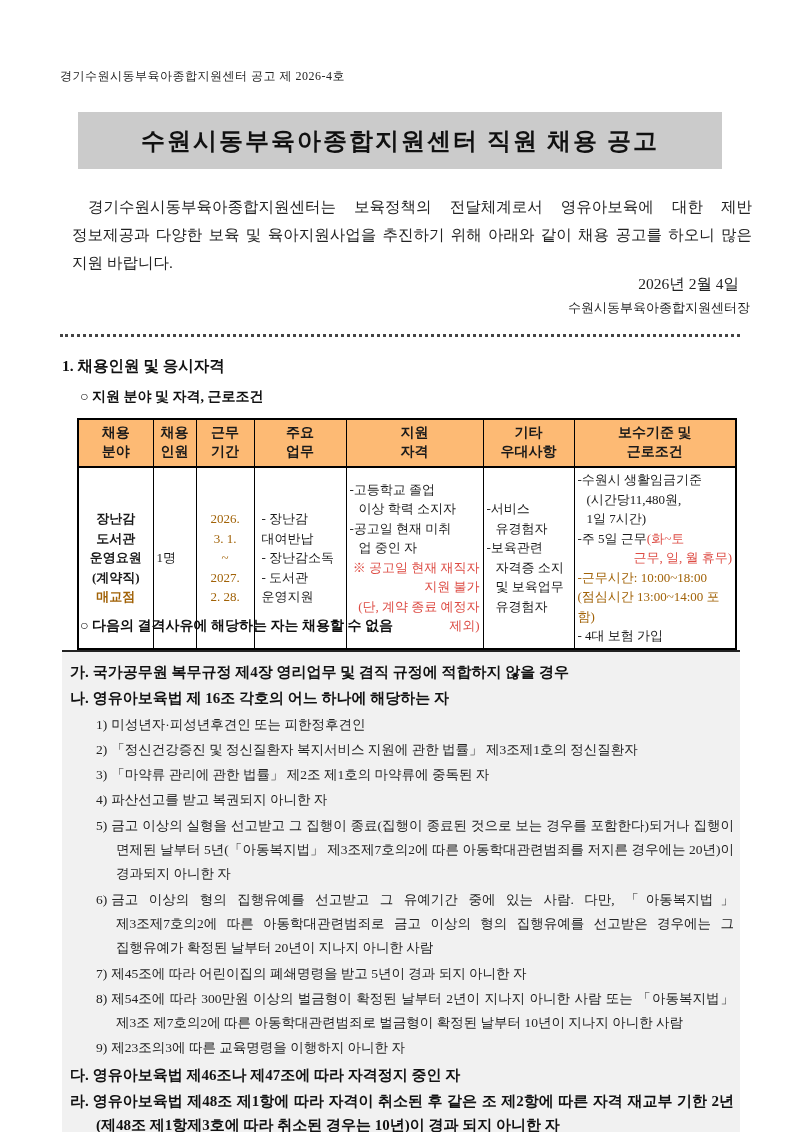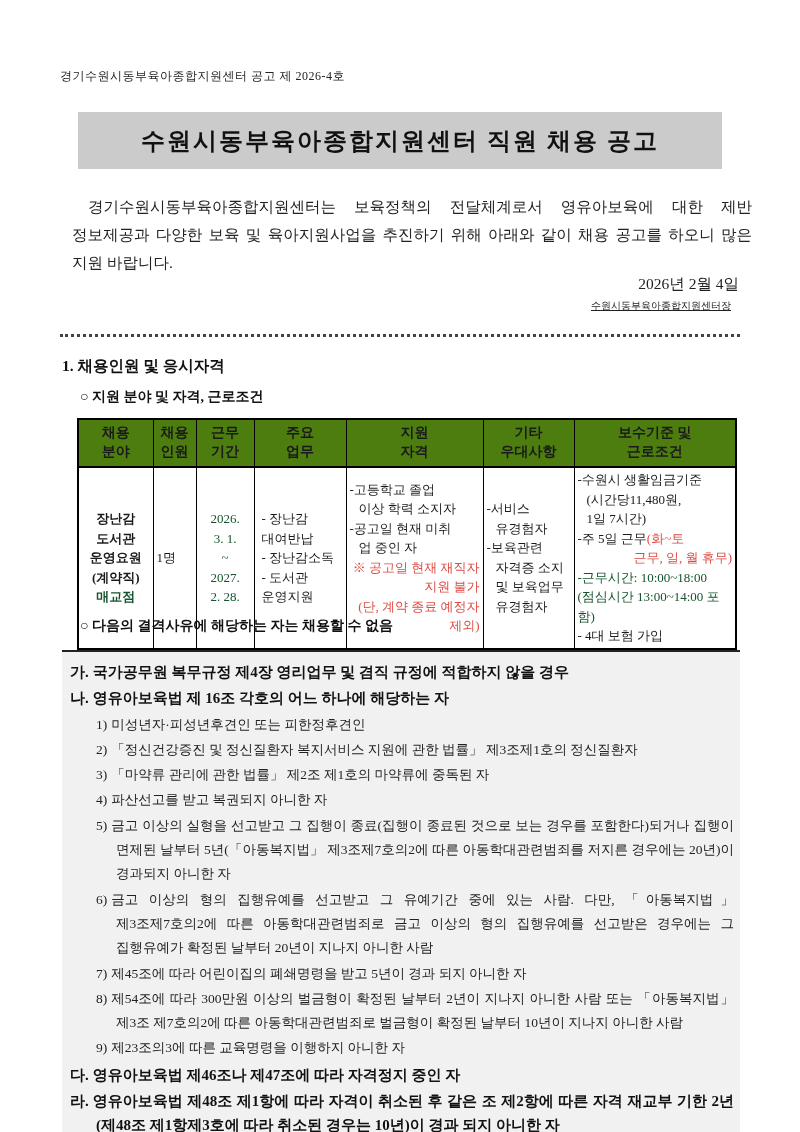--- a/index.html
+++ b/index.html
@@ -20,21 +20,21 @@
   }
   .intro{
     position:absolute;top:193px;left:72px;width:680px;
     font-size:15.5px;line-height:1.8;text-align:justify;text-indent:16px;
     word-break:keep-all;color:#222;
   }
   .date-line{
     position:absolute;top:274px;right:77px;font-size:15.5px;color:#222;
   }
   .signer-line{
-    position:absolute;top:299px;right:85px;font-size:10px;color:#222;text-decoration:underline;
+    position:absolute;top:299px;right:66px;font-size:13px;color:#222;
   }
   .dotted-sep{
     position:absolute;top:334px;left:60px;width:680px;height:0;
     border-bottom:3px dotted #444;
   }
   .sec-heading{
     position:absolute;top:356px;left:62px;font-size:15.5px;font-weight:bold;color:#111;
   }
   .sub-heading{font-size:14px;font-weight:bold;color:#111;position:absolute;left:80px;font-family:Liberation Serif, serif;}
   .sub-apply{top:388px;}
@@ -42,33 +42,33 @@
   table.recruit{
     position:absolute;top:418px;left:77px;width:658px;
     border-collapse:collapse;table-layout:fixed;
     font-family:"Liberation Serif","DejaVu Serif",serif;
   }
   table.recruit th,table.recruit td{
     border:1px solid #000;padding:2px 3px;vertical-align:middle;
   }
   table.recruit{border:2px solid #000;}
   table.recruit th{
-    background:#4d7c0f;font-size:14px;font-weight:bold;height:42px;
+    background:#fdba74;font-size:14px;font-weight:bold;height:42px;
     line-height:1.35;border-bottom:2px solid #000;
   }
   table.recruit td{height:148px;font-size:13px;line-height:1.5;}
   .c-field{width:75px;} .c-count{width:43px;} .c-period{width:58px;}
   .c-duty{width:92px;} .c-qual{width:137px;} .c-pref{width:91px;} .c-pay{width:162px;}
   td.cell-field{text-align:center;font-weight:bold;font-size:13.5px;}
   td.cell-count{text-align:left;}
   td.cell-period{text-align:center;}
   td.cell-duty div{padding-left:4px;}
   td.cell-qual{vertical-align:middle;}
   td.cell-pay{font-size:12.5px;line-height:1.45;}
-  .blue{color:#14532d;}
+  .blue{color:#a16207;}
   .red{color:#dd4b43;text-align:right;}
   .ind{padding-left:9px;}
   .ind2{padding-left:12px;}
   .dq-box{
     position:absolute;top:650px;left:62px;width:678px;
     background:#f1f1f1;border-top:2px solid #222;border-bottom:2px solid #222;
     padding:6px 6px 8px 8px;box-sizing:border-box;
   }
   .dq-lvl1{
     font-size:15px;font-weight:bold;line-height:1.62;color:#111;

